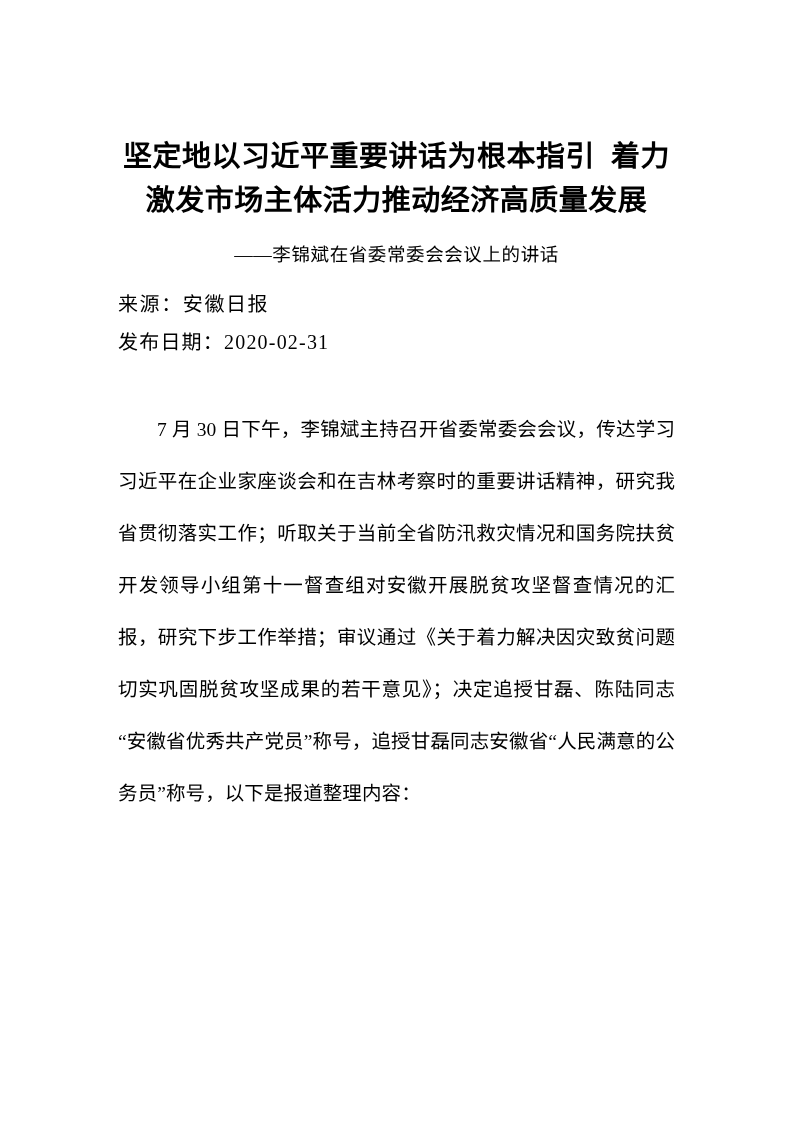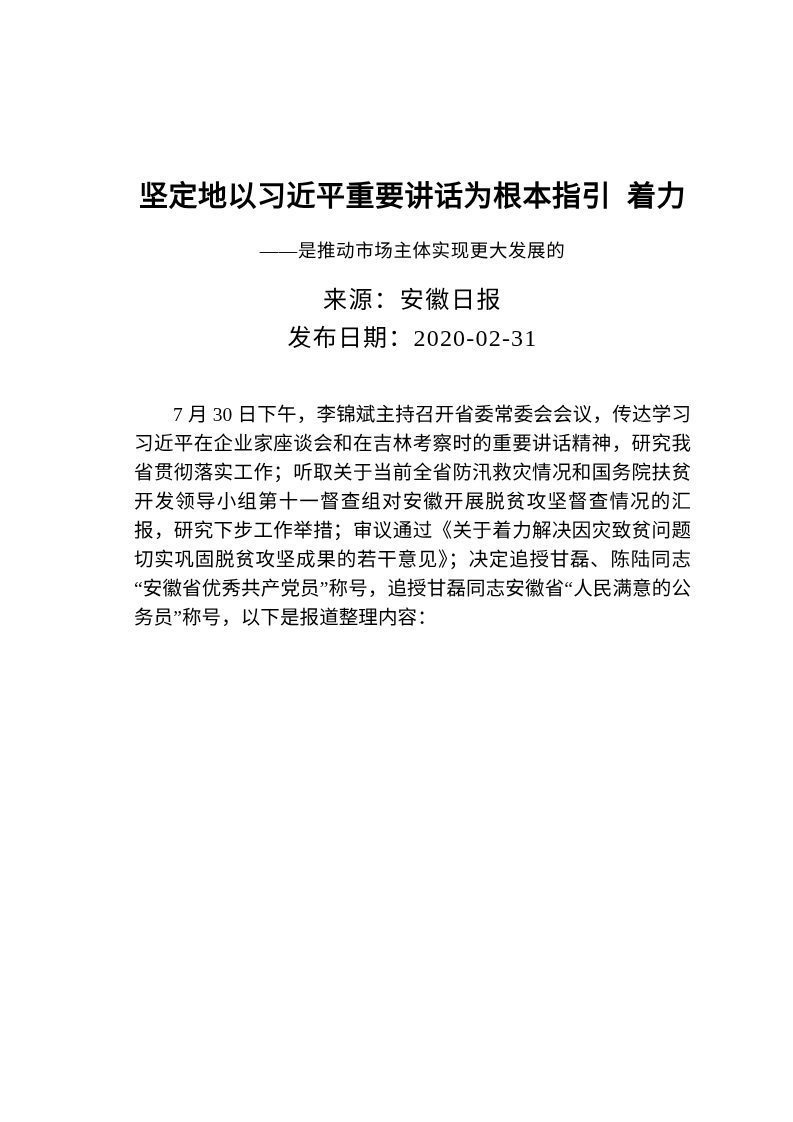--- a/index.html
+++ b/index.html
@@ -14,24 +14,23 @@
     height: 1122px;
     background: #ffffff;
     margin: 0 auto;
     overflow: hidden;
     box-sizing: border-box;
     font-family: "Liberation Serif", "DejaVu Serif", serif;
     color: #000000;
   }
   .content {
     position: absolute;
-    left: 134px;
+    left: 118px;
     top: 0;
     width: 557px;
-    margin-top: 40px;
   }
 
   
   .doc-title {
     margin: 0;
     padding-top: 134px;
     font-family: "DejaVu Sans", "Liberation Sans", sans-serif;
     font-weight: 700;
     font-size: 29px;
     line-height: 44px;
@@ -50,57 +49,57 @@
     font-size: 18.5px;
     line-height: 30px;
     text-align: center;
     letter-spacing: 0.6px;
     font-family: "Liberation Serif", "DejaVu Serif", serif;
   }
 
   .doc-meta {
     margin: 0;
     padding-top: 16px;
-    font-size: 24px;
+    font-size: 20px;
     line-height: 36px;
-    text-align: center;
     letter-spacing: 1.6px;
     font-family: "Liberation Serif", "DejaVu Serif", serif;
   }
   .doc-meta.meta-date {
     padding-top: 2px;
     letter-spacing: 1.2px;
   }
 
   
   .body-block {
     padding-top: 44px;
   }
   .body-para {
     margin: 0;
     font-size: 19.5px;
-    line-height: 29px;
+    line-height: 52px;
     text-align: justify;
     text-justify: inter-ideograph;
     text-indent: 2em;
     letter-spacing: 0.1px;
     font-family: "Liberation Serif", "DejaVu Serif", serif;
   }
 </style>
 </head>
 <body>
 
 <div class="page">
   <div class="content">
 
     <h1 class="doc-title">
       <span>坚定地以习近平重要讲话为根本指引</span><span class="title-gap"></span><span>着力</span><br>
+      <span>激发市场主体活力推动经济高质量发展</span>
     </h1>
 
-    <p class="doc-subtitle">——是推动市场主体实现更大发展的</p>
+    <p class="doc-subtitle">——李锦斌在省委常委会会议上的讲话</p>
 
     <p class="doc-meta">来源：安徽日报</p>
 
     <p class="doc-meta meta-date">发布日期：2020-02-31</p>
 
     <div class="body-block">
       <p class="body-para">7 月 30 日下午，李锦斌主持召开省委常委会会议，传达学习习近平在企业家座谈会和在吉林考察时的重要讲话精神，研究我省贯彻落实工作；听取关于当前全省防汛救灾情况和国务院扶贫开发领导小组第十一督查组对安徽开展脱贫攻坚督查情况的汇报，研究下步工作举措；审议通过《关于着力解决因灾致贫问题切实巩固脱贫攻坚成果的若干意见》；决定追授甘磊、陈陆同志“安徽省优秀共产党员”称号，追授甘磊同志安徽省“人民满意的公务员”称号，以下是报道整理内容：</p>
     </div>
 
   </div>

